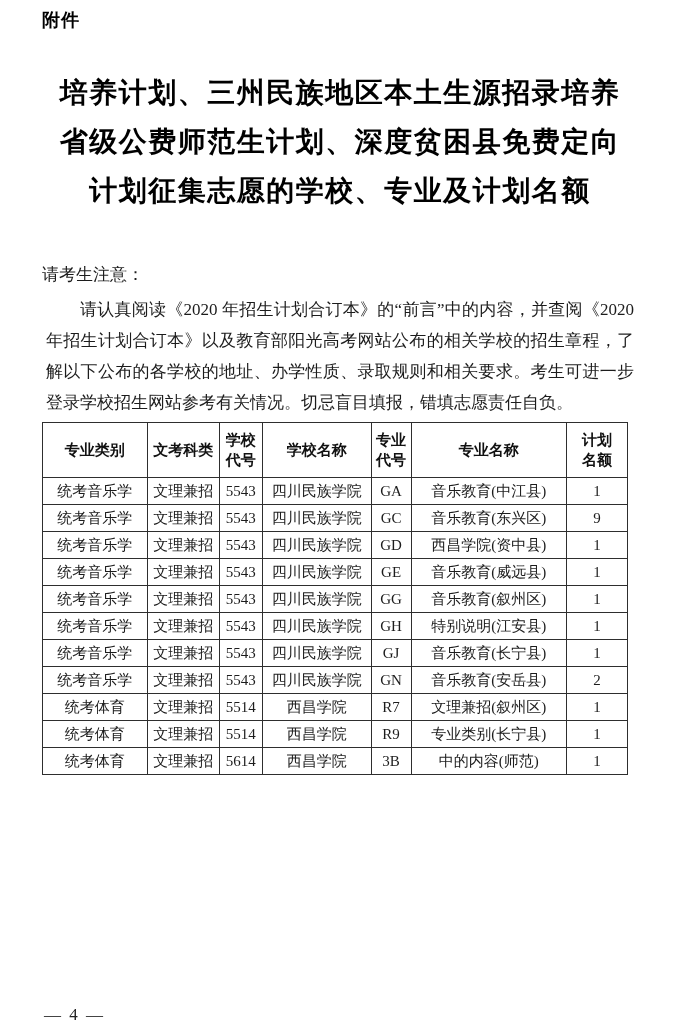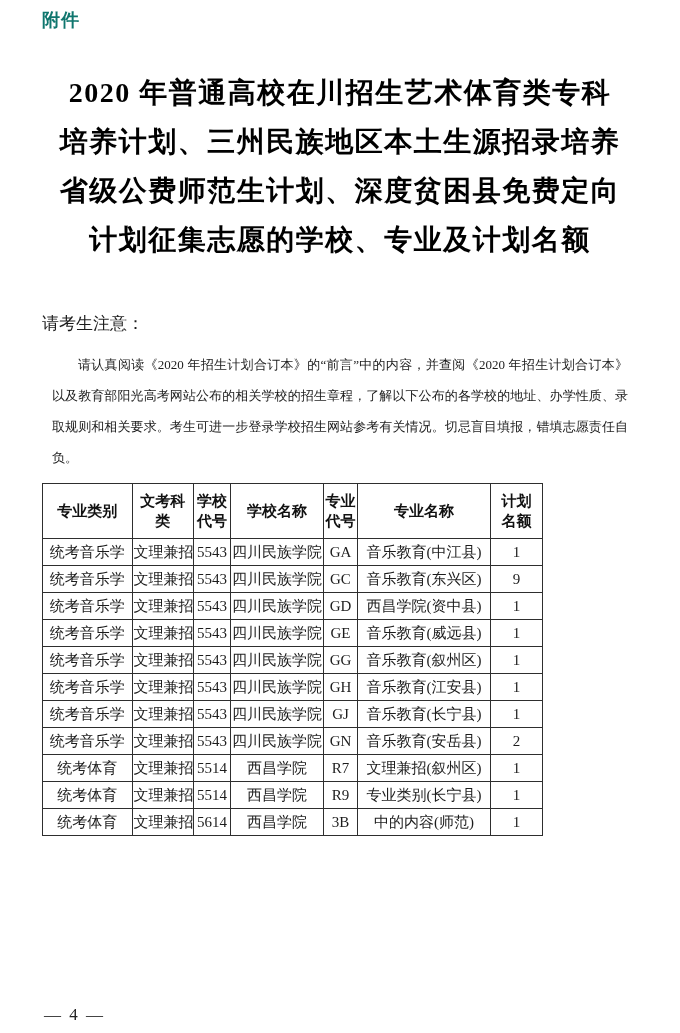--- a/index.html
+++ b/index.html
@@ -15,46 +15,46 @@
     padding: 8px 42px 0 42px;
     background: #ffffff;
     color: #1c1c1c;
     font-family: "Liberation Serif", "DejaVu Serif", serif;
     overflow: hidden;
   }
   .attachment {
     font-size: 18px;
     font-weight: 700;
     letter-spacing: 1px;
-    color: #0f766e;
+    color: #000000;
   }
   .title {
     margin: 36px 0 0 0;
     font-size: 28px;
     font-weight: 700;
     line-height: 49px;
     text-align: center;
     letter-spacing: 1.5px;
     color: #000;
   }
   .title .title-line { display: block; white-space: nowrap; }
   .notice-heading {
     margin-top: 44px;
     font-size: 17px;
     line-height: 31px;
   }
   .para {
-    margin: 10px;
-    font-size: 13px;
+    margin: 4px;
+    font-size: 17px;
     line-height: 31px;
     text-align: justify;
     text-indent: 2em;
   }
   table.plan-table {
-    width: 501px;
+    width: 586px;
     margin: 4px 0 0 0;
     border-collapse: collapse;
     table-layout: fixed;
   }
   .plan-table th, .plan-table td {
     border: 1px solid #2e2e2e;
     text-align: center;
     vertical-align: middle;
     overflow: hidden;
   }
@@ -82,21 +82,20 @@
   }
 </style>
 </head>
 <body>
 
 <div class="page">
 
   <div class="attachment">附件</div>
 
   <h1 class="title">
-    <span class="title-line">2020 年普通高校在川招生艺术体育类专科</span>
     <span class="title-line">培养计划、三州民族地区本土生源招录培养</span>
     <span class="title-line">省级公费师范生计划、深度贫困县免费定向</span>
     <span class="title-line">计划征集志愿的学校、专业及计划名额</span>
   </h1>
 
   <div class="notice-heading">请考生注意：</div>
 
   <p class="para">请认真阅读《2020 年招生计划合订本》的“前言”中的内容，并查阅《2020 年招生计划合订本》以及教育部阳光高考网站公布的相关学校的招生章程，了解以下公布的各学校的地址、办学性质、录取规则和相关要求。考生可进一步登录学校招生网站参考有关情况。切忌盲目填报，错填志愿责任自负。</p>
 
 
@@ -169,21 +168,21 @@
           <td>GG</td>
           <td>音乐教育(叙州区)</td>
           <td>1</td>
         </tr>
         <tr>
           <td>统考音乐学</td>
           <td>文理兼招</td>
           <td>5543</td>
           <td>四川民族学院</td>
           <td>GH</td>
-          <td>音乐教育(江安县)</td>
+          <td>特别说明(江安县)</td>
           <td>1</td>
         </tr>
         <tr>
           <td>统考音乐学</td>
           <td>文理兼招</td>
           <td>5543</td>
           <td>四川民族学院</td>
           <td>GJ</td>
           <td>音乐教育(长宁县)</td>
           <td>1</td>

